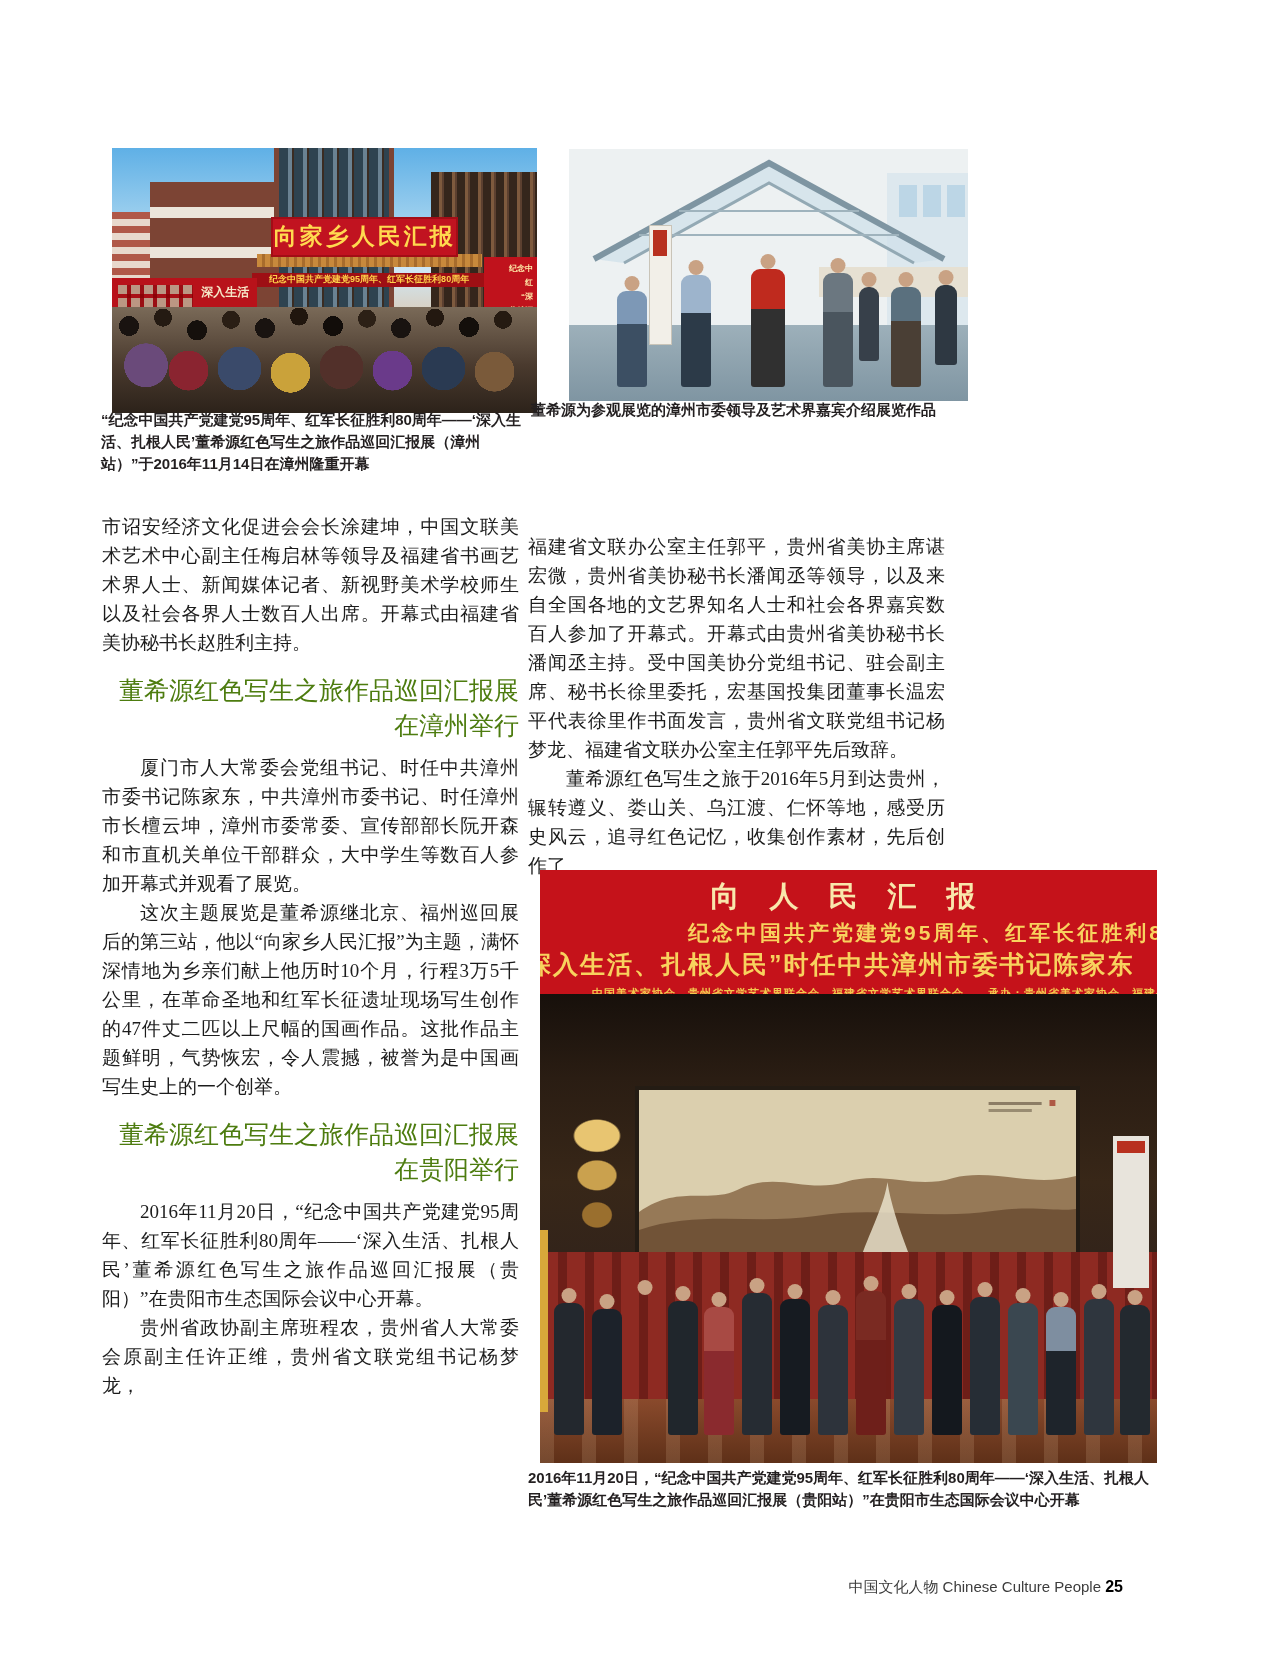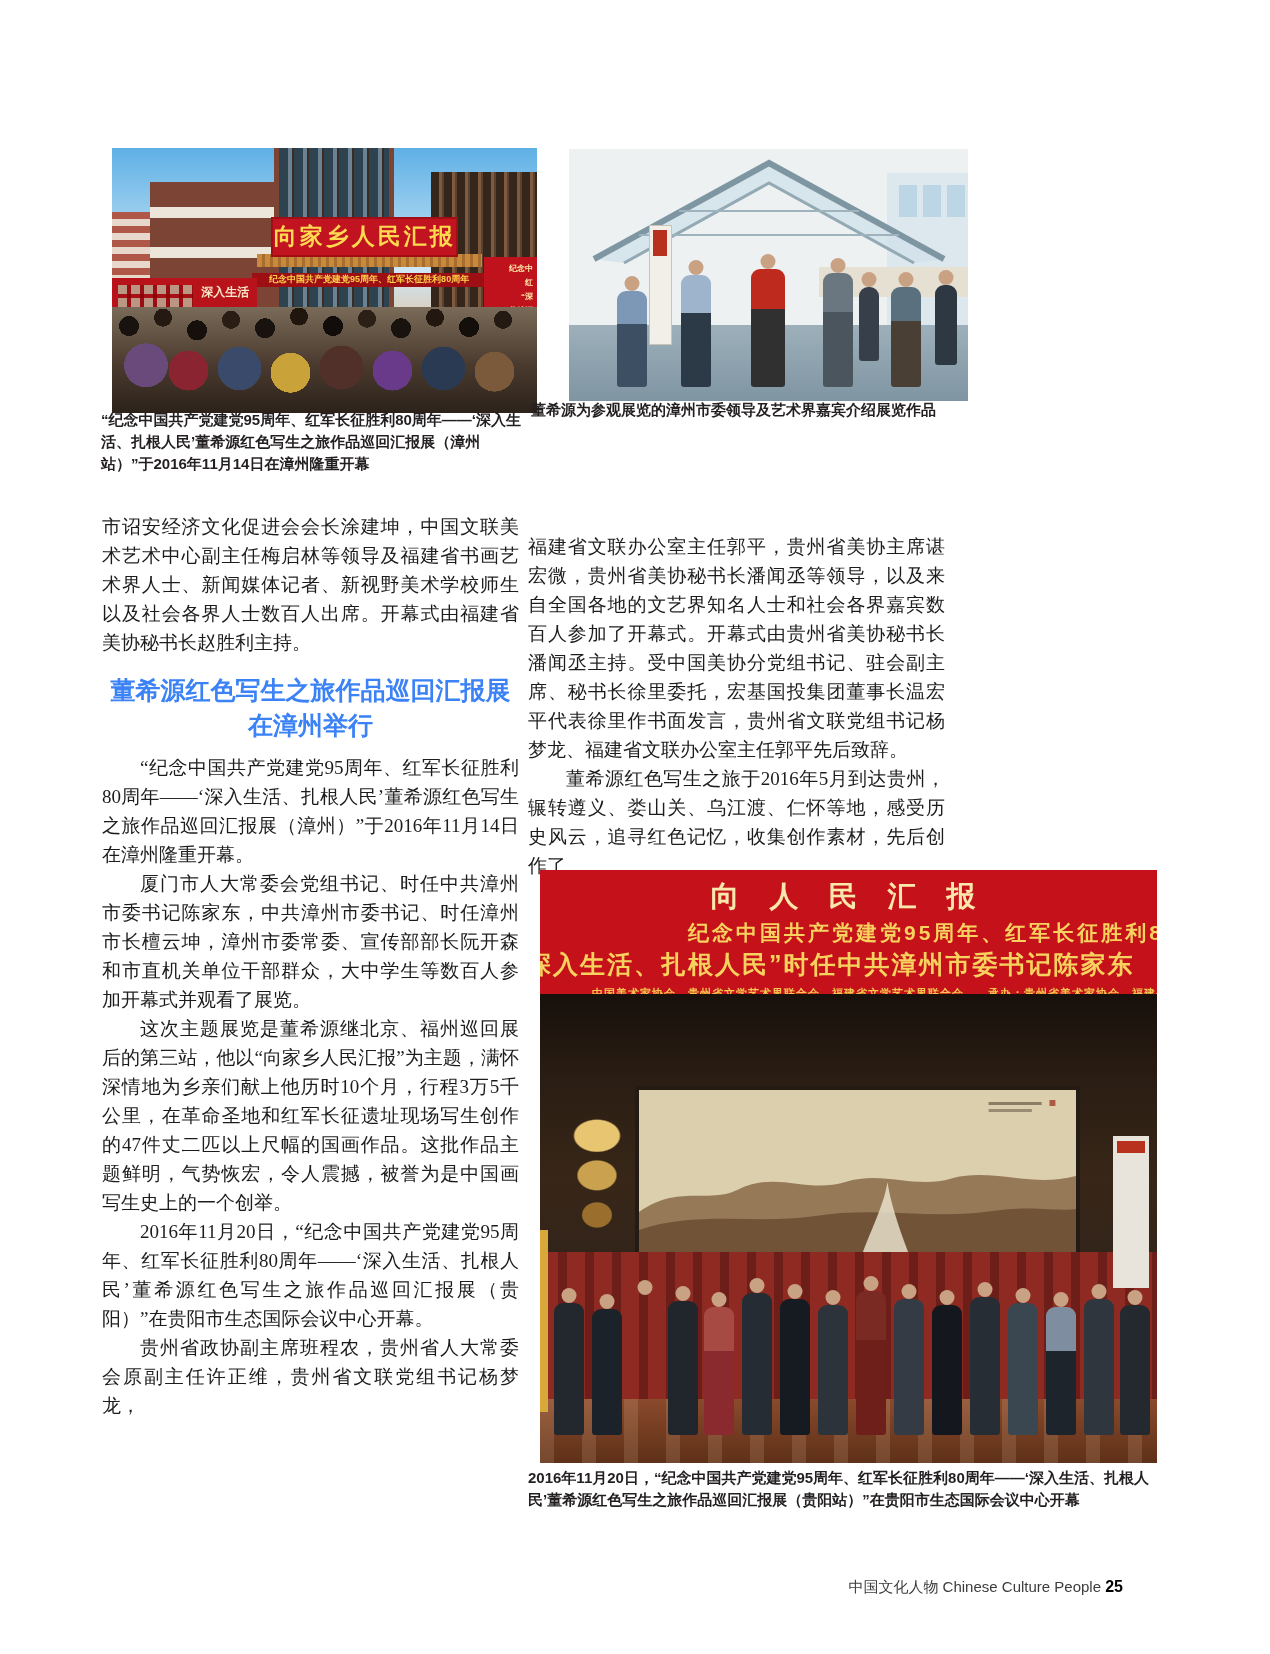--- a/index.html
+++ b/index.html
@@ -102,21 +102,21 @@
   .cap-tl{left:101px;top:409px;width:424px;}
   .cap-tr{left:531px;top:399px;width:430px;white-space:nowrap;}
   .cap-b{left:528px;top:1467px;width:634px;}
 
   .col{position:absolute;width:417px;text-align:justify;}
   .col-left{left:102px;top:512px;}
   .col-right{left:528px;top:532px;}
   .col p.body{margin:0;font-size:19px;line-height:29px;text-indent:2em;}
   .col p.no-indent{text-indent:0;}
   .headline{margin:16px 0 10px 0;font-family:"Liberation Sans","DejaVu Sans",sans-serif;
-            font-weight:bold;font-size:25px;line-height:35px;color:#3b82f6;text-align:center;}
+            font-weight:normal;font-size:25px;line-height:35px;color:#4d7c0f;text-align:right;}
 
   .footer{position:absolute;top:1578px;right:147px;font-family:"Liberation Sans","DejaVu Sans",sans-serif;
           font-size:15px;color:#3c3c3c;white-space:nowrap;}
   .footer .pagenum{margin-left:0;font-size:16px;color:#000;}
 </style>
 </head>
 <body>
 
 <div class="page">
 
@@ -170,23 +170,23 @@
     <i class="fig" style="left:254px;height:114px;--s:#4a555e;--sh:#6b7780;"></i>
     <i class="fig" style="left:322px;height:100px;--s:#4a3f35;--sh:#5a707e;"></i>
     <i class="fig" style="left:290px;height:74px;bottom:40px;--s:#37404a;width:20px;"></i>
     <i class="fig" style="left:366px;height:80px;bottom:36px;--s:#2e3842;width:22px;"></i>
   </figure>
   <p class="caption cap-tr">董希源为参观展览的漳州市委领导及艺术界嘉宾介绍展览作品</p>
 
   <div class="col col-left">
     <p class="body no-indent">市诏安经济文化促进会会长涂建坤，中国文联美术艺术中心副主任梅启林等领导及福建省书画艺术界人士、新闻媒体记者、新视野美术学校师生以及社会各界人士数百人出席。开幕式由福建省美协秘书长赵胜利主持。</p>
     <h2 class="headline">董希源红色写生之旅作品巡回汇报展在漳州举行</h2>
-    <p class="body">“纪念中国共产党建党95周年、红军长征胜利80周年——‘深入生活、扎根人民’董希源红色写生之旅作品巡回汇报展（漳州）”于2016年11月14日在漳州隆重开幕。</p>
     <p class="body">厦门市人大常委会党组书记、时任中共漳州市委书记陈家东，中共漳州市委书记、时任漳州市长檀云坤，漳州市委常委、宣传部部长阮开森和市直机关单位干部群众，大中学生等数百人参加开幕式并观看了展览。</p>
     <p class="body">这次主题展览是董希源继北京、福州巡回展后的第三站，他以“向家乡人民汇报”为主题，满怀深情地为乡亲们献上他历时10个月，行程3万5千公里，在革命圣地和红军长征遗址现场写生创作的47件丈二匹以上尺幅的国画作品。这批作品主题鲜明，气势恢宏，令人震撼，被誉为是中国画写生史上的一个创举。</p>
+    <h2 class="headline">董希源红色写生之旅作品巡回汇报展在贵阳举行</h2>
     <p class="body">2016年11月20日，“纪念中国共产党建党95周年、红军长征胜利80周年——‘深入生活、扎根人民’董希源红色写生之旅作品巡回汇报展（贵阳）”在贵阳市生态国际会议中心开幕。</p>
     <p class="body">贵州省政协副主席班程农，贵州省人大常委会原副主任许正维，贵州省文联党组书记杨梦龙，</p>
   </div>
 
   <div class="col col-right">
     <p class="body no-indent">福建省文联办公室主任郭平，贵州省美协主席谌宏微，贵州省美协秘书长潘闻丞等领导，以及来自全国各地的文艺界知名人士和社会各界嘉宾数百人参加了开幕式。开幕式由贵州省美协秘书长潘闻丞主持。受中国美协分党组书记、驻会副主席、秘书长徐里委托，宏基国投集团董事长温宏平代表徐里作书面发言，贵州省文联党组书记杨梦龙、福建省文联办公室主任郭平先后致辞。</p>
     <p class="body">董希源红色写生之旅于2016年5月到达贵州，辗转遵义、娄山关、乌江渡、仁怀等地，感受历史风云，追寻红色记忆，收集创作素材，先后创作了</p>
   </div>
 
   <figure class="photo photo-b">

